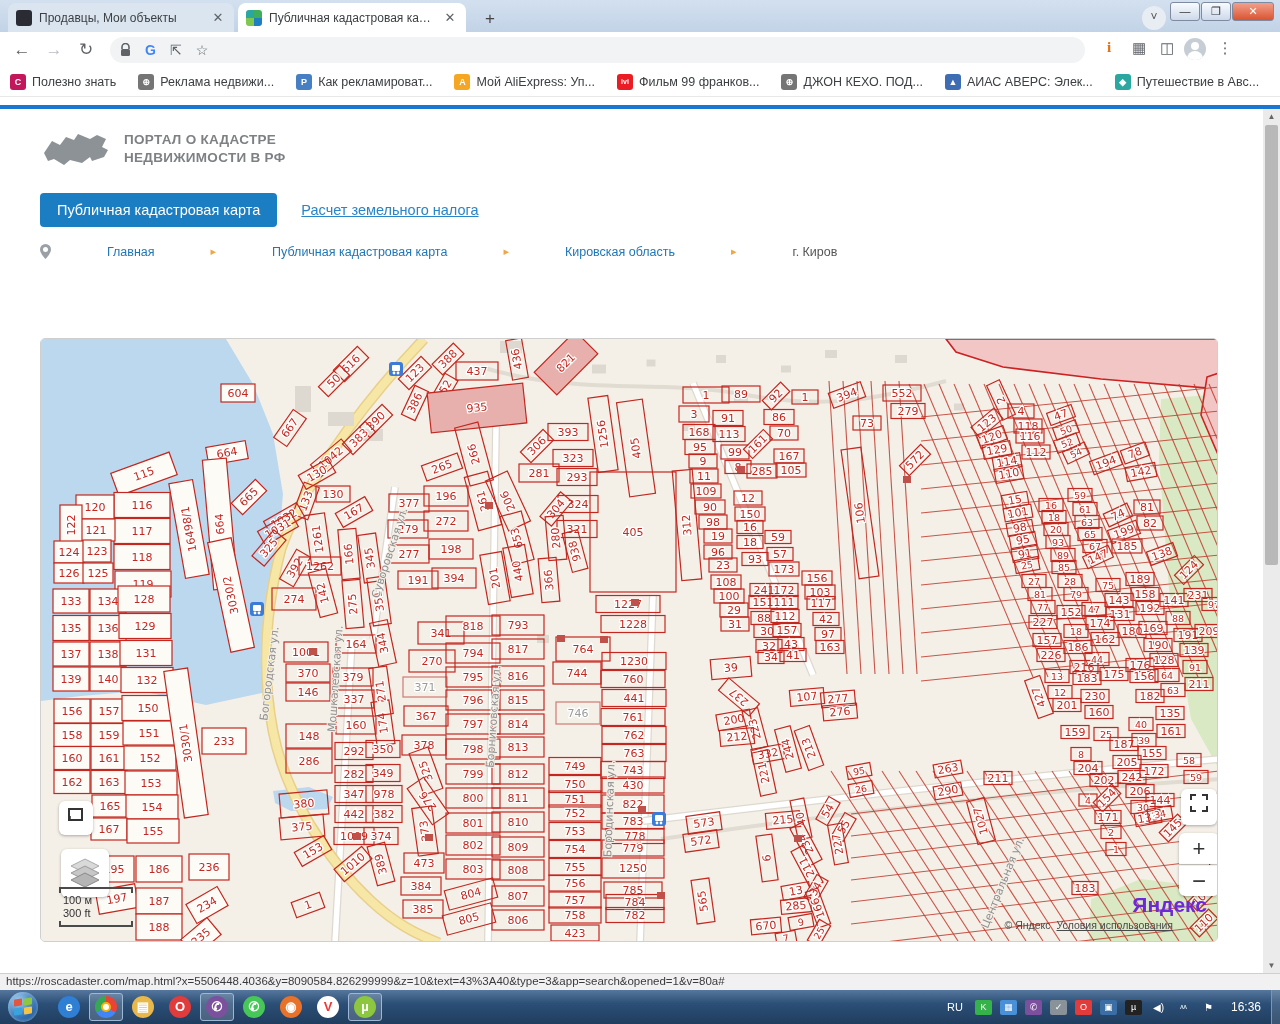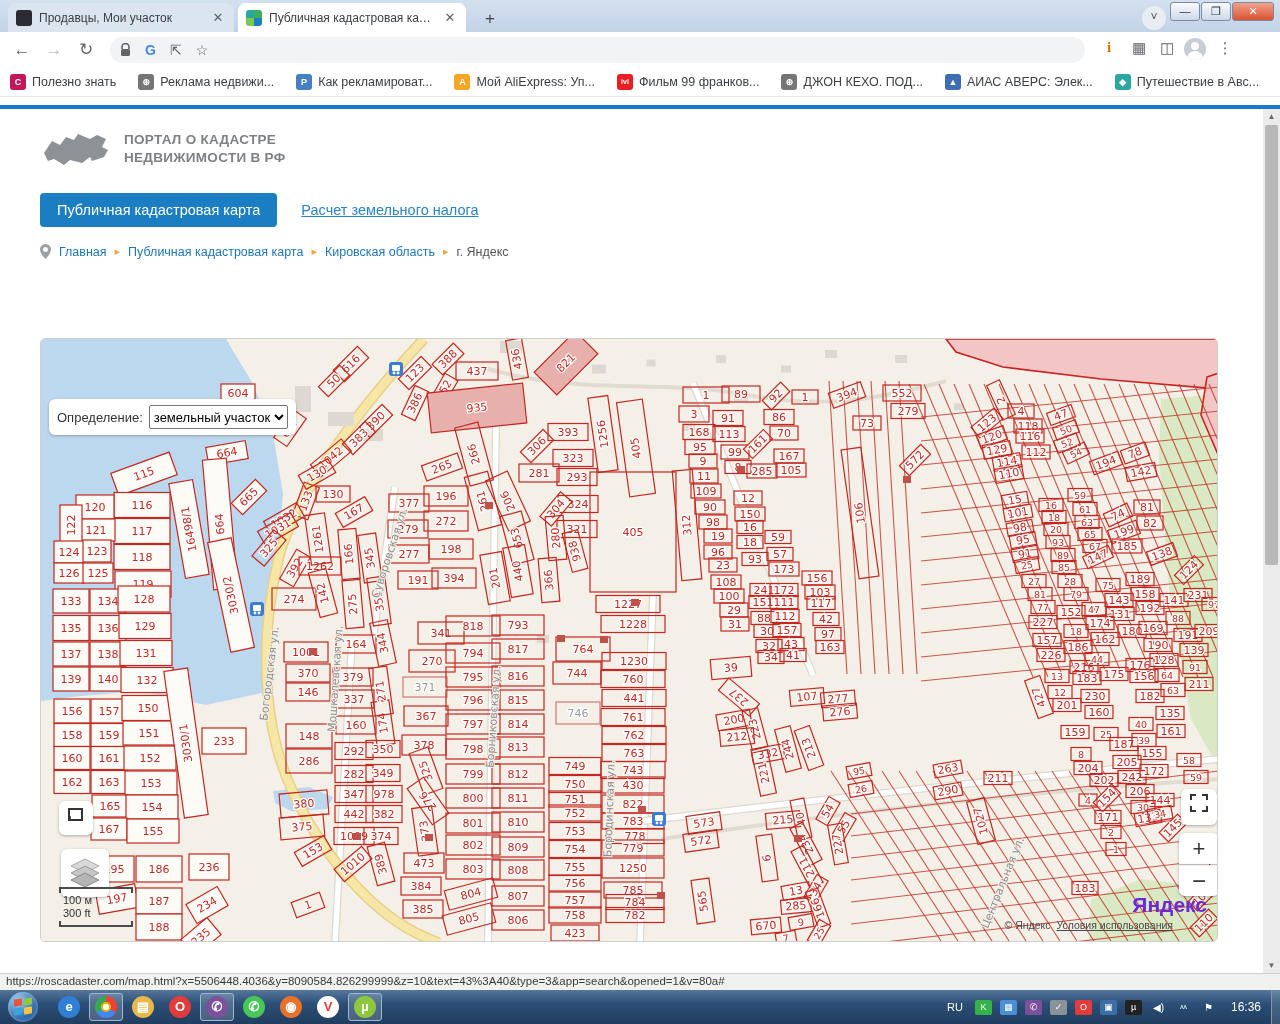--- a/index.html
+++ b/index.html
@@ -28,21 +28,21 @@
   .bookmarks { position:absolute; left:0; top:68px; width:1280px; height:29px; background:#fff; border-bottom:1px solid #e8e8e8; display:flex; align-items:center; padding:0 10px; }
   .bm { display:flex; align-items:center; margin-right:22px; font-size:12.5px; color:#3c4043; white-space:nowrap; }
   .bm .bico { width:16px; height:16px; border-radius:3px; margin-right:6px; color:#fff; font-size:9px; font-weight:bold; text-align:center; line-height:16px; }
   .bluebar { position:absolute; left:0; top:105px; width:1280px; height:4px; background:#1b76d1; }
   .page { position:absolute; left:0; top:109px; width:1280px; height:864px; background:#fff; }
   .logo { position:absolute; left:40px; top:14px; display:flex; align-items:center; }
   .logotext { margin-left:12px; color:#7e8184; font-weight:bold; font-size:13.5px; line-height:18px; letter-spacing:.3px; }
   .navtabs { position:absolute; left:40px; top:84px; display:flex; align-items:center; }
   .navtab-active { background:#1b7ec2; color:#fff; border-radius:4px; padding:9px 17px; font-size:14.5px; }
   .navtab-link { color:#2a84c8; font-size:14.5px; margin-left:24px; }
-  .crumbs { position:absolute; left:40px; top:135px; display:flex; align-items:center; font-size:12.5px; }
+  .crumbs { position:absolute; left:40px; top:135px; display:flex; align-items:center; font-size:12.5px;gap:48px; }
   .crumbs a { color:#2077b8; text-decoration:none; }
   .crumbs .sep { color:#f0a645; margin:0 8px; font-size:11px; }
   .crumbs .cur { color:#555; }
   .h1 { position:absolute; left:40px; top:170px; font-size:23px; font-weight:bold; color:#2b2b2b; }
   .mapwrap { position:absolute; left:40px; top:229px; width:1178px; height:604px; border:1px solid #cfcfcf; border-radius:5px; background:#f4f0e8; overflow:hidden; }
   .mappanel { position:absolute; z-index:30; background:#fff; border-radius:6px; box-shadow:0 1px 3px rgba(0,0,0,.25); }
   .searchpanel { left:8px; top:12px; padding:7px; display:flex; align-items:center; }
   .searchpanel input { width:186px; height:28px; border:1px solid #9aa0a6; border-radius:2px; font-size:14.5px; padding:0 8px; color:#222; font-family:"Liberation Sans",sans-serif; }
   .findbtn { height:28px; background:#1673c9; color:#fff; border:none; border-radius:3px; font-size:14px; padding:0 14px; margin-left:6px; font-family:"Liberation Sans",sans-serif; }
   .defpanel { left:8px; top:60px; padding:6px 8px; display:flex; align-items:center; font-size:13px; color:#333; }
@@ -70,21 +70,21 @@
   .tray .time { margin:0 10px 0 6px; font-size:12px; }
   .showdesk { width:9px; height:34px; border-left:1px solid #7d95ad; background:rgba(255,255,255,.12); }
   svg text { font-family:"DejaVu Sans","Liberation Sans",sans-serif; }
 </style>
 </head>
 <body>
 
 <div class="titlebar">
   <div class="tab inactive" style="left:8px;width:226px;">
     <span class="fav" style="background:#2b2b33;"></span>
-    <span class="t">Продавцы, Мои участок</span>
+    <span class="t">Продавцы, Мои объекты</span>
     <span class="x">✕</span>
   </div>
   <div class="tab active" style="left:238px;width:228px;">
     <span class="fav" style="background:conic-gradient(#3fae5a 0 90deg,#1e7fc2 0 180deg,#7ec850 0 270deg,#2aa7a0 0);"></span>
     <span class="t">Публичная кадастровая карта: г</span>
     <span class="x">✕</span>
   </div>
   <div class="newtab">+</div>
   <div class="chevcircle">˅</div>
   <div class="winbtns">
@@ -167,21 +167,21 @@
   <div class="crumbs">
     <svg width="11" height="15" viewBox="0 0 11 15" style="margin-right:8px;">
         <path d="M5.5 0 a5.5 5.5 0 0 1 5.5 5.5 c0 4 -5.5 9.5 -5.5 9.5 s-5.5 -5.5 -5.5 -9.5 A5.5 5.5 0 0 1 5.5 0 z m0 3 a2.5 2.5 0 1 0 0 5 a2.5 2.5 0 0 0 0 -5z" fill="#9aa0a6"></path>
       </svg>
     <a href="#">Главная</a>
       <span class="sep">▸</span>
     <a href="#">Публичная кадастровая карта</a>
       <span class="sep">▸</span>
     <a href="#">Кировская область</a>
       <span class="sep">▸</span>
-    <span class="cur">г. Яндекс</span>
+    <span class="cur">г. Киров</span>
   </div>
 
   <div class="mapwrap">
     <div id="map-svg" style="position:absolute;left:0;top:0;width:1178px;height:604px;"><svg width="1178" height="604" viewBox="0 0 1178 604" xmlns="http://www.w3.org/2000/svg">
           <rect width="1178" height="604" fill="#f4f0e8"></rect>
           <polygon points="0,0 185,0 212,45 232,95 242,155 236,225 224,285 230,352 165,366 100,352 40,357 0,362" fill="#bcd8ee"></polygon>
           <polygon points="232,452 268,448 292,458 286,470 250,472 234,464" fill="#bcd8ee"></polygon>
           <polygon points="1120,60 1178,55 1178,430 1150,380 1128,250 1118,120" fill="#d8e9c3"></polygon>
           <polygon points="1050,560 1100,540 1165,548 1178,560 1178,604 1048,604" fill="#d8e9c3"></polygon>
           <polygon points="905,0 1178,0 1178,50 1060,40 962,28 915,13" fill="#f3c6c6" stroke="#cc2222" stroke-width="1.6"></polygon>
@@ -2039,24 +2039,20 @@
             <circle cx="620" cy="484" r="1.4" fill="#fff"></circle>
           </g>
           <text x="232" y="335" font-size="11" fill="#8f8f8f" text-anchor="middle" transform="rotate(-83 232 335)" paint-order="stroke" stroke="#f4f0e8" stroke-width="2">Богородская ул.</text>
           <text x="298" y="340" font-size="11" fill="#8f8f8f" text-anchor="middle" transform="rotate(-86 298 340)" paint-order="stroke" stroke="#f4f0e8" stroke-width="2">Мошкалевская ул.</text>
           <text x="352" y="215" font-size="11" fill="#8f8f8f" text-anchor="middle" transform="rotate(-72 352 215)" paint-order="stroke" stroke="#f4f0e8" stroke-width="2">Суворовская ул.</text>
           <text x="456" y="378" font-size="11" fill="#8f8f8f" text-anchor="middle" transform="rotate(-86 456 378)" paint-order="stroke" stroke="#f4f0e8" stroke-width="2">Борниковская ул.</text>
           <text x="572" y="470" font-size="11" fill="#8f8f8f" text-anchor="middle" transform="rotate(-88 572 470)" paint-order="stroke" stroke="#f4f0e8" stroke-width="2">Бородинская ул.</text>
           <text x="965" y="545" font-size="11" fill="#8f8f8f" text-anchor="middle" transform="rotate(-68 965 545)" paint-order="stroke" stroke="#f4f0e8" stroke-width="2">Центральная ул.</text>
         </svg></div>
 
-    <div class="mappanel defpanel">
-      <span>Определение:</span>
-      <select><option>земельный участок</option></select>
-    </div>
 
     <div class="mapctl" style="left:18px;top:462px;width:34px;height:34px;line-height:34px;">
       <svg width="18" height="18" viewBox="0 0 18 18">
           <rect x="2" y="4" width="13" height="11" fill="none" stroke="#333" stroke-width="2"></rect>
           <path d="M3 15 h3 M7 15 h2 M10.5 15 h2 M3 11 v3" stroke="#333" stroke-width="1.5"></path>
         </svg>
     </div>
     <div class="mapctl" style="left:20px;top:510px;width:48px;height:48px;">
       <svg width="40" height="40" viewBox="0 0 40 40" style="margin-top:4px;">
         <path d="M20 6 L34 13 L20 20 L6 13 Z" fill="#d9d9d9" stroke="#aaa"></path>

